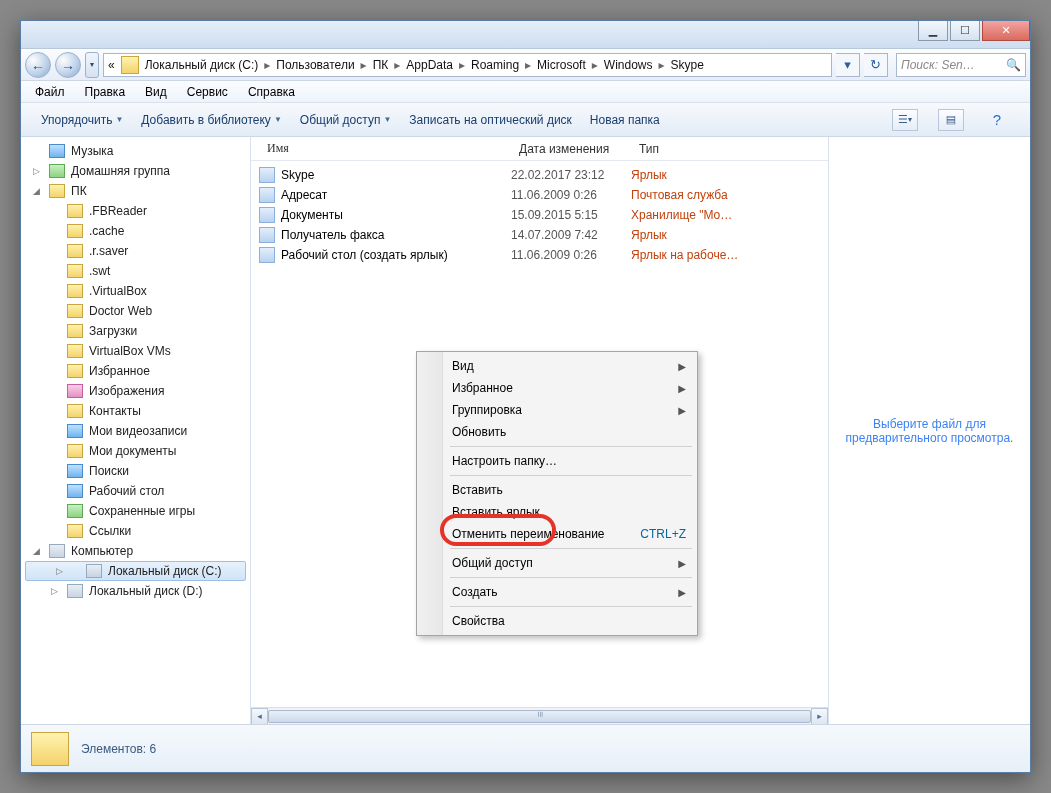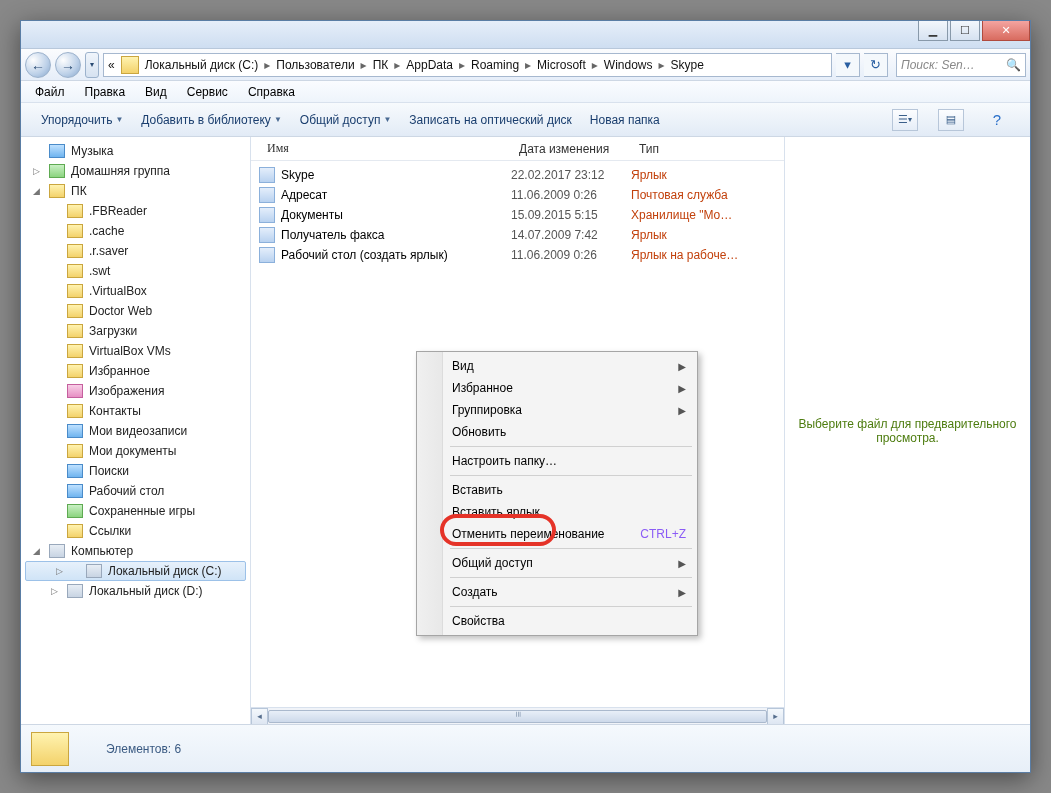--- a/index.html
+++ b/index.html
@@ -47,28 +47,28 @@
 .col.date{width:120px;}
 .col.type{width:130px;}
 .filelist { flex:1; overflow:auto; padding:4px 0;}
 .row { display:flex; align-items:center; height:20px; padding-left:8px;}
 .row .ficon{ width:16px; height:16px; margin-right:6px; background:linear-gradient(#e4eefb,#b9d2f0); border:1px solid #8bb0db; flex-shrink:0;}
 .row .ficon.zip{background:linear-gradient(#f5eec0,#e1cd6f); border-color:#b8a040;}
 .row .cell{ overflow:hidden; white-space:nowrap; text-overflow:ellipsis;}
 .row .cell.name{width:230px;}
 .row .cell.date{width:120px; color:#555;}
 .row .cell.type{width:130px; color:#c2410c;}
-.preview { width:246px; border-left:1px solid #d8e1ed; display:flex; align-items:center; justify-content:center; text-align:center; color:#4d7c0f; padding:10px;}
+.preview { width:202px; border-left:1px solid #d8e1ed; display:flex; align-items:center; justify-content:center; text-align:center; color:#3b82f6; padding:10px;}
 .statusbar { height:48px; background:linear-gradient(#f5f9fd,#e7eff8); border-top:1px solid #cdd7e4; display:flex; align-items:center; padding:4px 10px; gap:12px;}
 .statusbar .bigicon{ width:38px; height:34px; background:linear-gradient(#fff3b0,#f3d26b); border:1px solid #caa63f;}
-.statusbar .stext{ color:#3a5a82;margin-left:25px;}
+.statusbar .stext{ color:#3a5a82;}
 .ctxmenu { position:absolute; left:395px; top:330px; width:282px; background:#f4f4f4; border:1px solid #a5a5a5; box-shadow:3px 3px 6px rgba(0,0,0,.25); padding:3px; z-index:20;}
 .ctxmenu .mitem{ height:22px; display:flex; align-items:center; padding-left:32px; padding-right:8px; position:relative;}
 .ctxmenu .mitem .arr{ margin-left:auto; font-size:10px; color:#555;}
-.ctxmenu .mitem .shortcut{ margin-left:auto; color:#8b5cf6;}
+.ctxmenu .mitem .shortcut{ margin-left:auto; color:#0369a1;}
 .ctxmenu .sep{ height:1px; background:#d0d0d0; margin:3px 2px 3px 30px;}
 .ctxmenu .iconcol{ position:absolute; left:0; top:0; bottom:0; width:26px; background:linear-gradient(to right,#f0f0f0,#e8e8e8); border-right:1px solid #dcdcdc;}
 .highlight-ring{ position:absolute; left:419px; top:493px; width:116px; height:32px; border:4px solid #e53328; border-radius:16px; z-index:30; pointer-events:none;}
 .hscroll { height:17px; background:#f0f3f8; border-top:1px solid #d8e1ed; display:flex; align-items:center;}
 .hscroll .thumb{ height:13px; flex:1; margin:0 17px; background:linear-gradient(#e8eff8,#cdd9ea); border:1px solid #aab9cd; border-radius:2px; position:relative;}
 .hscroll .thumb::after{content:"≡"; position:absolute; left:50%; top:-2px; transform:translateX(-50%) rotate(90deg); color:#8a9cb3; font-size:10px;}
 .hscroll .abtn{ width:17px; height:17px; background:linear-gradient(#f4f8fc,#dde6f2); border:1px solid #b7c6d9; display:flex; align-items:center; justify-content:center; font-size:9px; color:#556d8c; position:absolute;}
 .hscroll .abtn.l{left:0;}
 .hscroll .abtn.r{right:0;}
 .hscroll{position:relative;}

